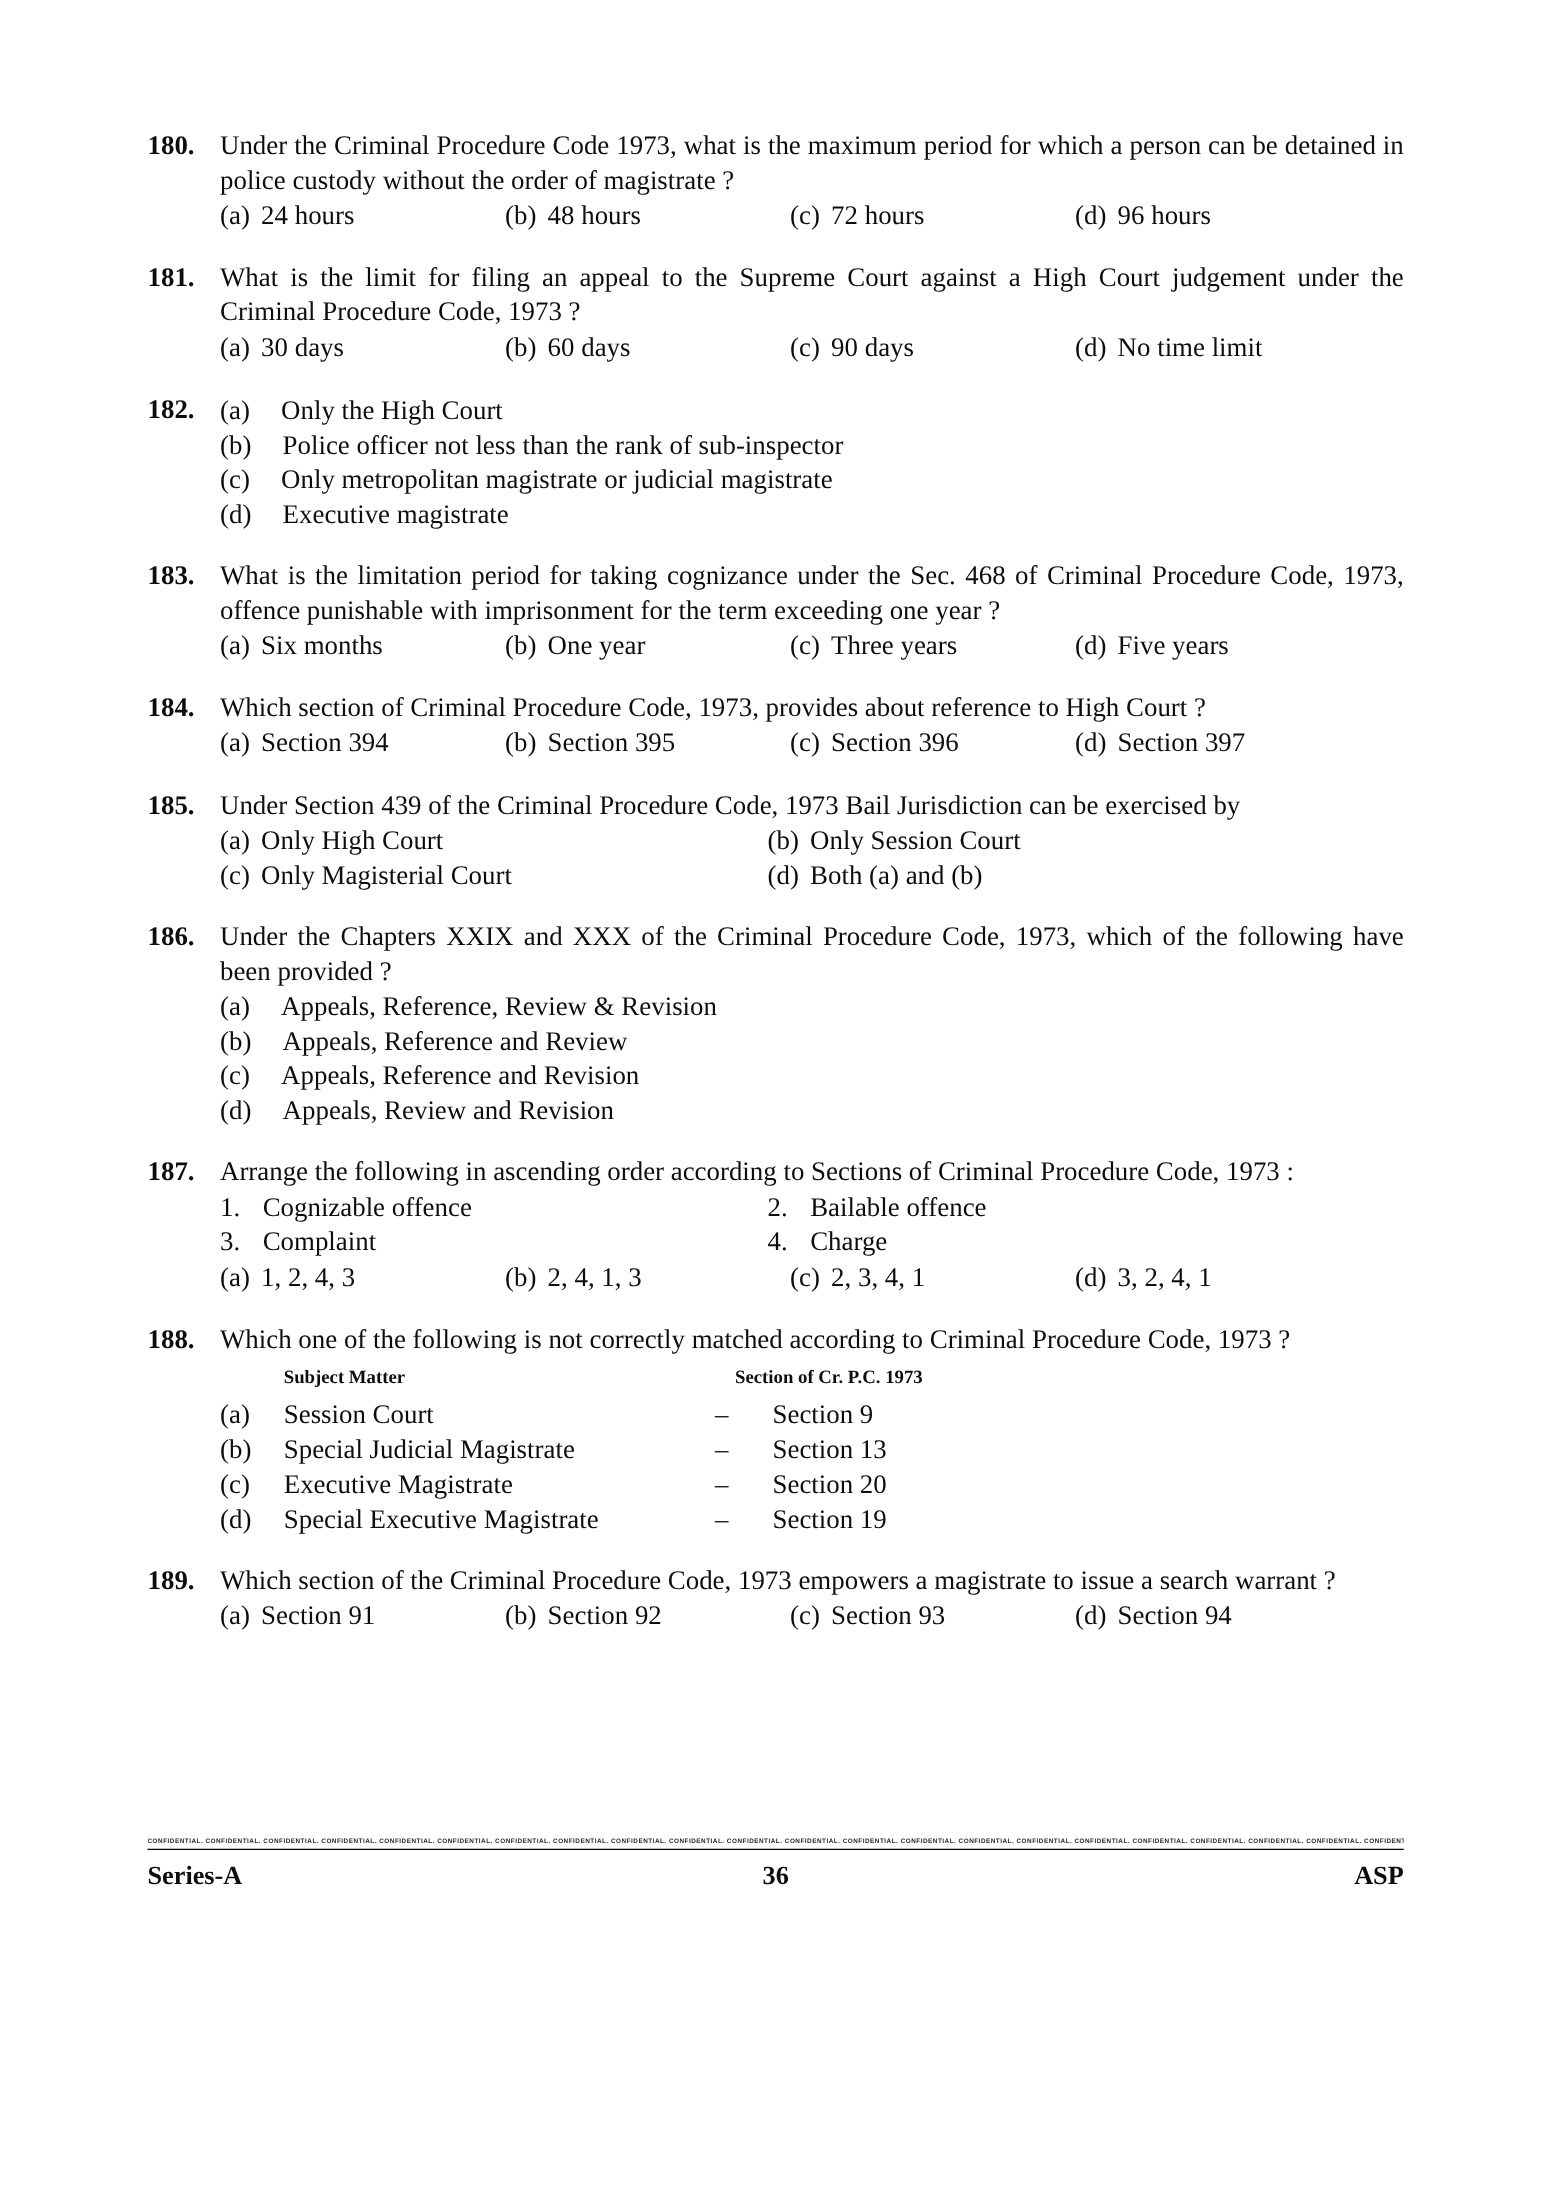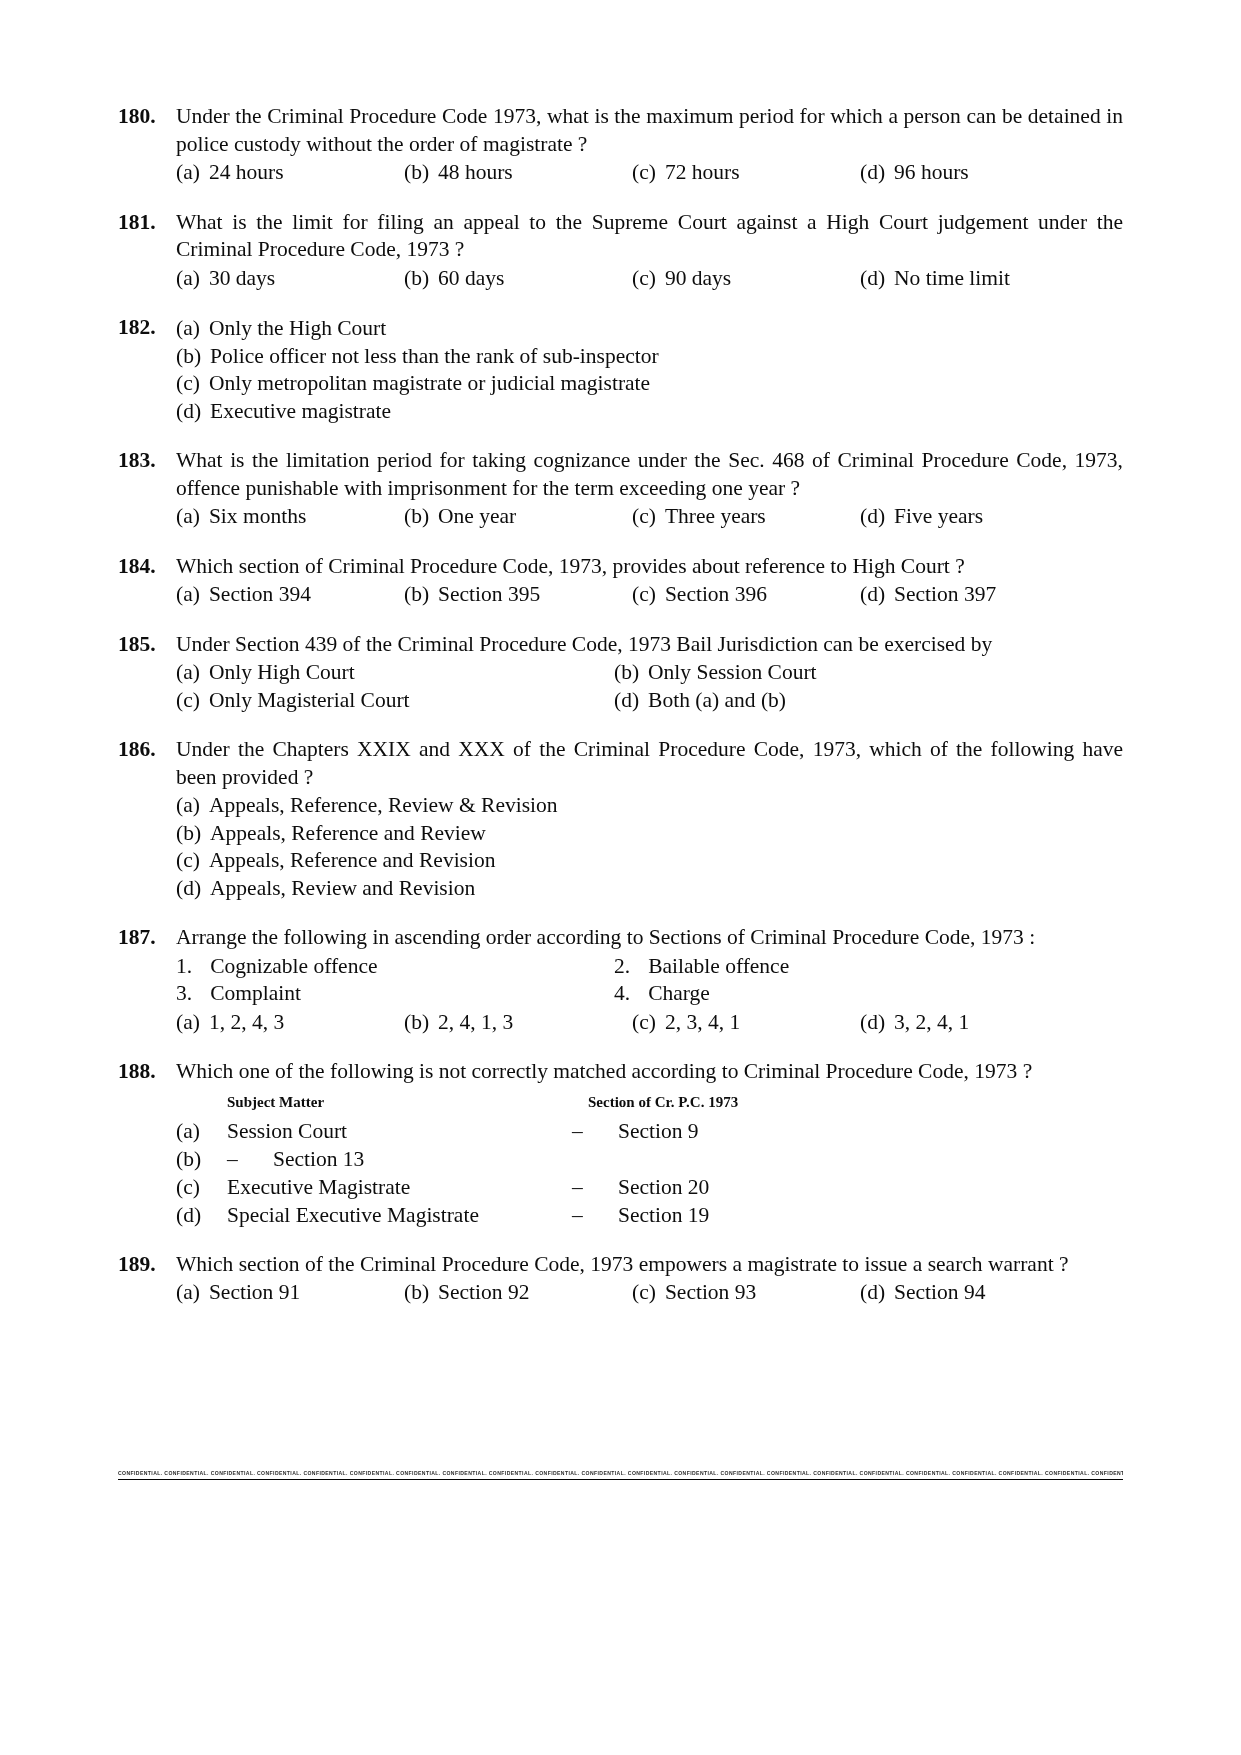--- a/index.html
+++ b/index.html
@@ -82,21 +82,21 @@
   .cols4 > .opt:nth-child(2) { width: 228px; }
   .cols4 > .opt:nth-child(3) { width: 228px; }
   .cols4 > .opt:nth-child(4) { width: auto; }
 
   
   .cols2 > .opt:nth-child(1) { width: 438px; }
   .cols2 > .opt:nth-child(2) { width: auto; }
 
   
   .cols1 .opt { width: 100%; white-space: normal; }
-  .cols1 .opt .val { flex: 1 1 auto; }
+  .cols1 .opt .val { flex: 1 1 auto; margin-left: 16px; }
 
   
   .subitems .opt .lab { margin-right: 18px; }
   .subitems > .opt:nth-child(1) { width: 438px; }
 
   
   .match-head {
     display: flex;
     font-weight: bold;
     font-size: 15px;
@@ -412,20 +412,21 @@
             <span class="c2">Section of Cr. P.C. 1973</span>
           </div>
           <div class="match-row">
             <span class="lab">(a)</span>
             <span class="subject">Session Court</span>
             <span class="dash">–</span>
             <span class="section">Section 9</span>
           </div>
           <div class="match-row">
             <span class="lab">(b)</span>
+            <span class="subject">Special Judicial Magistrate</span>
             <span class="dash">–</span>
             <span class="section">Section 13</span>
           </div>
           <div class="match-row">
             <span class="lab">(c)</span>
             <span class="subject">Executive Magistrate</span>
             <span class="dash">–</span>
             <span class="section">Section 20</span>
           </div>
           <div class="match-row">
@@ -463,14 +464,21 @@
           </div>
         </div>
       </div>
     </div>
 
   </div>
 
   <div class="footer-wrap">
     <div class="confidential-strip" id="confidential-strip">CONFIDENTIAL.  CONFIDENTIAL.  CONFIDENTIAL.  CONFIDENTIAL.  CONFIDENTIAL.  CONFIDENTIAL.  CONFIDENTIAL.  CONFIDENTIAL.  CONFIDENTIAL.  CONFIDENTIAL.  CONFIDENTIAL.  CONFIDENTIAL.  CONFIDENTIAL.  CONFIDENTIAL.  CONFIDENTIAL.  CONFIDENTIAL.  CONFIDENTIAL.  CONFIDENTIAL.  CONFIDENTIAL.  CONFIDENTIAL.  CONFIDENTIAL.  CONFIDENTIAL.  CONFIDENTIAL.  CONFIDENTIAL.  CONFIDENTIAL.  CONFIDENTIAL.  CONFIDENTIAL.  CONFIDENTIAL.  CONFIDENTIAL.  CONFIDENTIAL.  CONFIDENTIAL.  CONFIDENTIAL.  CONFIDENTIAL.  CONFIDENTIAL.  CONFIDENTIAL.  CONFIDENTIAL.  CONFIDENTIAL.  CONFIDENTIAL.  CONFIDENTIAL.  CONFIDENTIAL.  CONFIDENTIAL.  CONFIDENTIAL.  CONFIDENTIAL.  CONFIDENTIAL.  CONFIDENTIAL.  CONFIDENTIAL.  CONFIDENTIAL.  CONFIDENTIAL.  CONFIDENTIAL.  CONFIDENTIAL.  CONFIDENTIAL.  CONFIDENTIAL.  CONFIDENTIAL.  CONFIDENTIAL.  CONFIDENTIAL.  CONFIDENTIAL.  CONFIDENTIAL.  CONFIDENTIAL.  CONFIDENTIAL.  CONFIDENTIAL.  CONFIDENTIAL.  CONFIDENTIAL.  CONFIDENTIAL.  CONFIDENTIAL.  CONFIDENTIAL.  CONFIDENTIAL.  CONFIDENTIAL.  CONFIDENTIAL.  CONFIDENTIAL.  CONFIDENTIAL.  </div>
     <div class="footer-rule"></div>
+    <div class="footer-row">
+      <div class="footer-inner">
+        <span class="footer-left">Series-A</span>
+        <span class="footer-center">36</span>
+        <span class="footer-right">ASP</span>
+      </div>
+    </div>
   </div>
 </div>
 
 </body></html>

